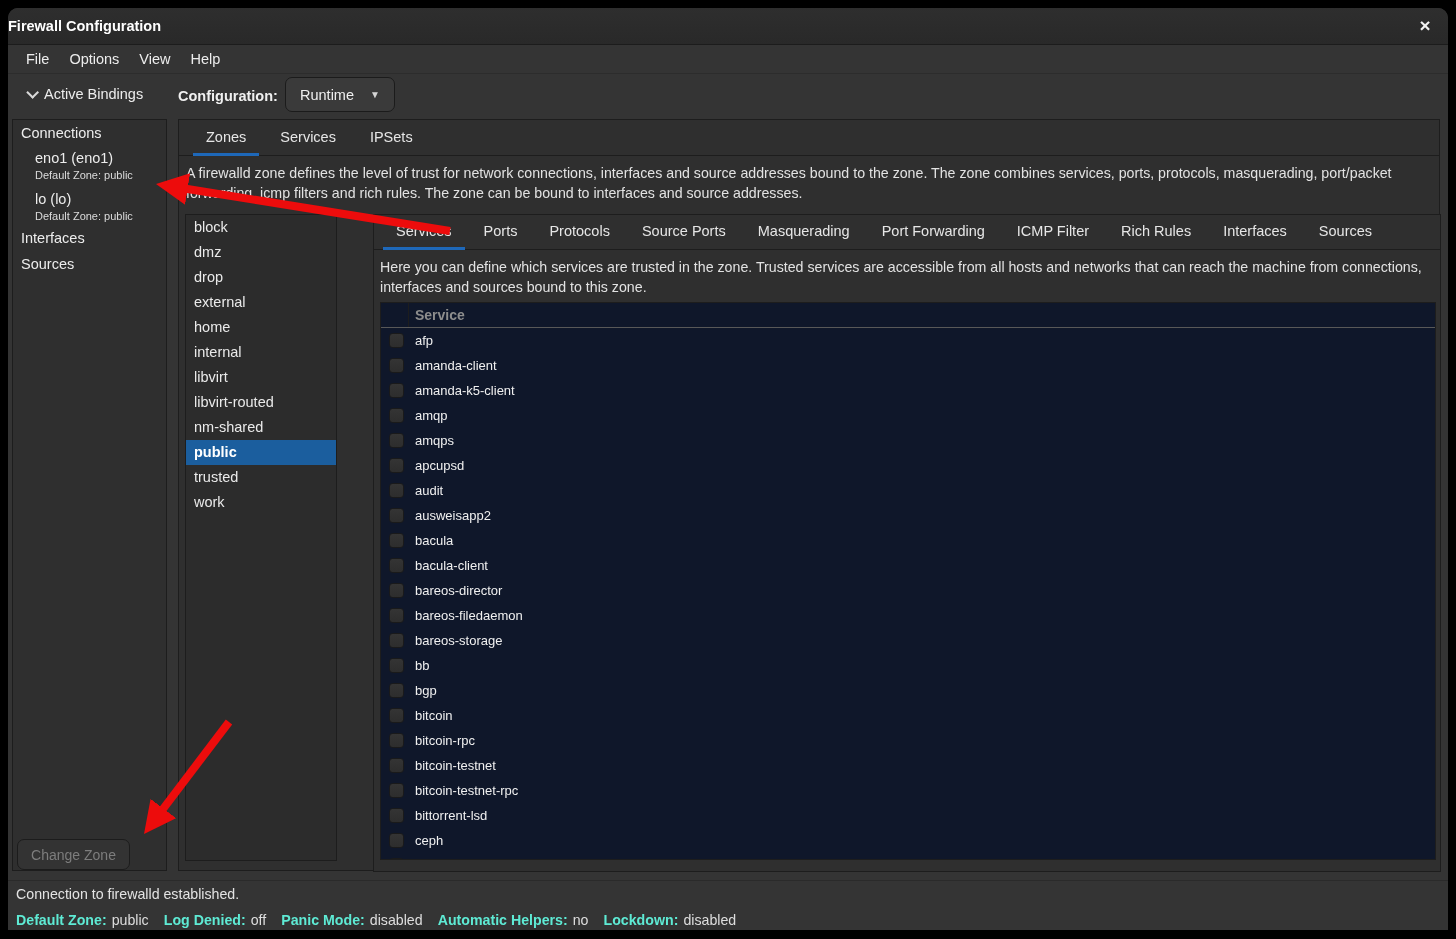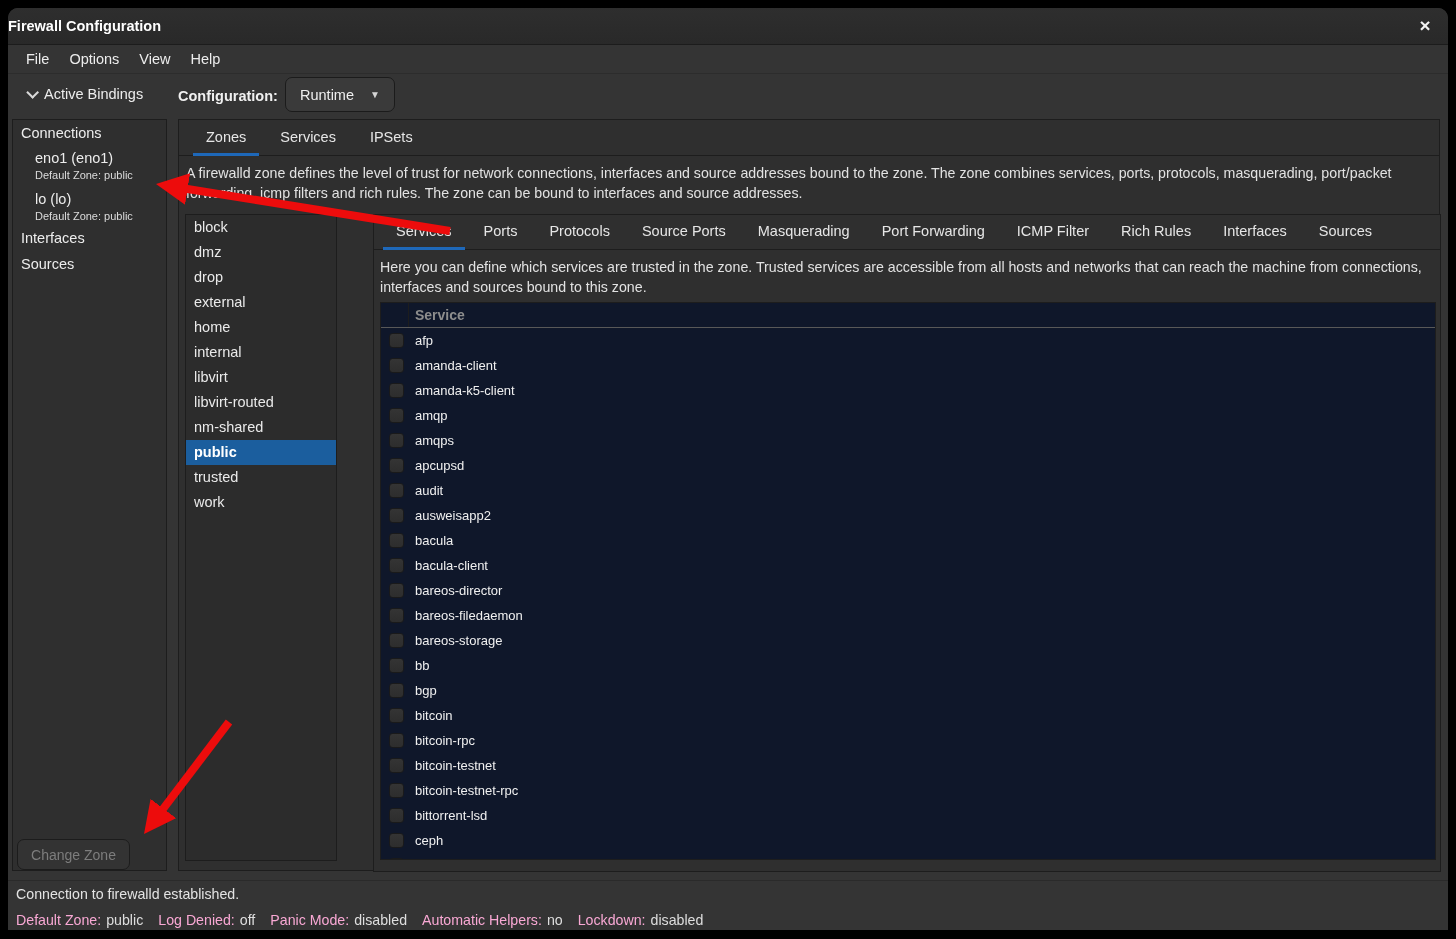--- a/index.html
+++ b/index.html
@@ -78,21 +78,21 @@
   .cbx { width:15px; height:15px; background:linear-gradient(#343434,#2d2d2d);
          border:1px solid #1a1a1a; border-radius:3.5px; flex:0 0 auto; }
   .svc-name { margin-left:11px; font-size:13px; color:#f0f0f0; }
 
   
   .statusbar { position:absolute; left:0; top:872px; width:1440px; height:26px;
                border-top:1px solid #2a2a2a; padding:5px 0 0 8px; font-size:14.2px; color:#e3e3e3; }
   .footer { position:absolute; left:0; top:901px; width:1440px; height:21px; display:flex;
             gap:15px; padding-left:8px; align-items:center; font-size:14.2px; }
   .footer .grp { display:flex; gap:5px; }
-  .footer .lbl { font-weight:normal; color:#f9a8d4; }
+  .footer .lbl { font-weight:bold; color:#5eead4; }
   .footer .val { color:#dedede; }
 
   
   .arrows { position:absolute; left:0; top:0; width:1456px; height:939px; pointer-events:none; z-index:50; }
 </style>
 </head>
 <body>
 
 <div class="screen">
   <div class="window">

